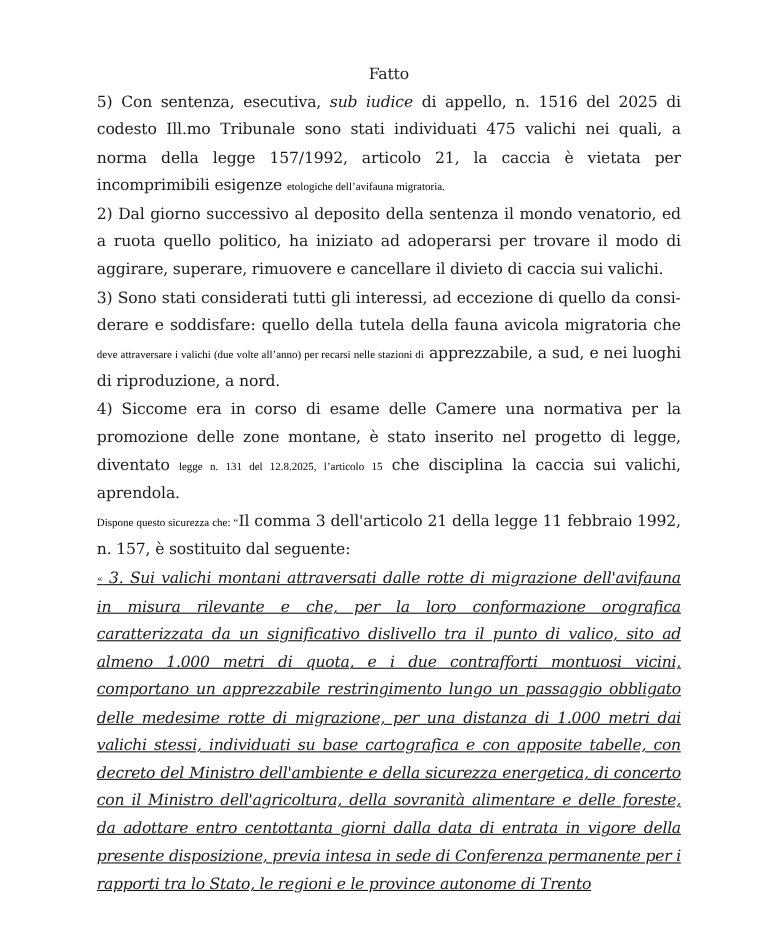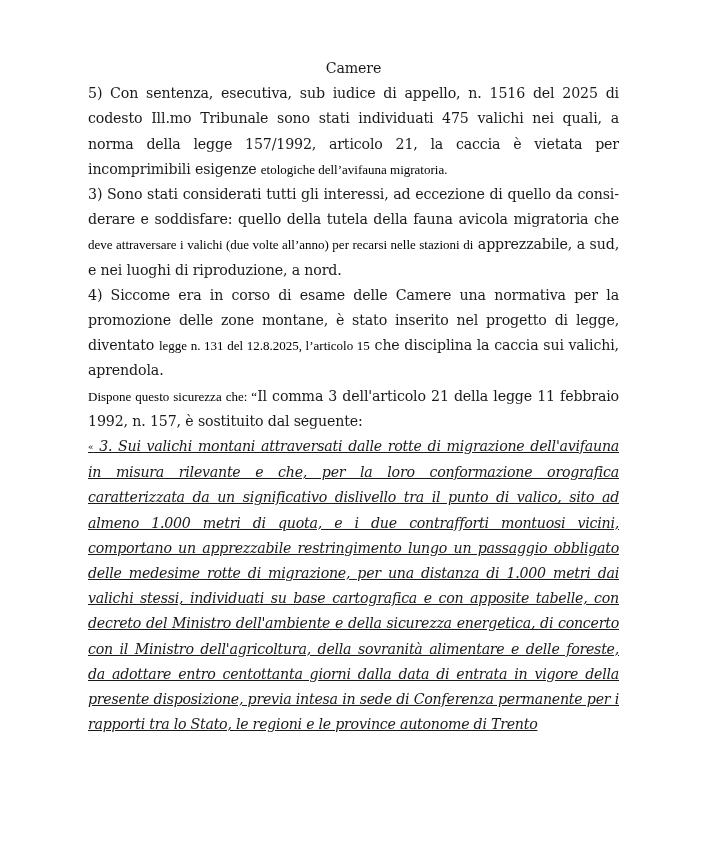--- a/index.html
+++ b/index.html
@@ -11,33 +11,34 @@
       width: 531px;
       font-family: "DejaVu Serif", "Liberation Serif", serif;
       font-size: 14.2px;
       line-height: 25.2px;
       color: #1a1a1a;
       text-align: justify;
       letter-spacing: -0.15px;
     }
     .title { text-align: center; margin: 0; }
     p { margin: 0; hyphens: manual; }
-    .b { font-family: "Liberation Serif", "DejaVu Serif", serif; font-size: 13px; color: #000; letter-spacing: 0; }
-    .i { }
+    .b { font-family: "Liberation Serif", "DejaVu Serif", serif; font-size: 10px; color: #000; letter-spacing: 0; }
+    .i { font-style: italic; }
     .quote { font-style: italic; letter-spacing: -0.25px; text-decoration: underline; }
     .lq { font-size: 9px; vertical-align: 1px; font-style: normal; }
   </style>
 </head>
 <body>
 
 <div class="page">
-  <p class="title">Camere</p>
+  <p class="title">Fatto</p>
 
   <p><span>5) Con sentenza, esecutiva, </span><span class="i">sub iudice</span><span> di appello, n. 1516 del 2025 di codesto Ill.mo Tribunale sono stati individuati 475 valichi nei quali, a norma della legge 157/1992, articolo 21, la caccia è vietata per incomprimibili esigenze </span><span class="b">etologiche dell’avifauna migratoria.</span></p>
 
+  <p>2) Dal giorno successivo al deposito della sentenza il mondo venatorio, ed a ruota quello politico, ha iniziato ad adoperarsi per trovare il modo di aggi­rare, superare, rimuovere e cancellare il divieto di caccia sui valichi.</p>
 
   <p><span>3) Sono stati considerati tutti gli interessi, ad eccezione di quello da consi­derare e soddisfare: quello della tutela della fauna avicola migratoria che </span><span class="b">deve attraversare i valichi (due volte all’anno) per recarsi nelle stazioni di</span><span> apprezzabile, a sud, e nei luoghi di riproduzione, a nord.</span></p>
 
   <p><span>4) Siccome era in corso di esame delle Camere una normativa per la promo­zione delle zone montane, è stato inserito nel progetto di legge, diventato </span><span class="b">legge n. 131 del 12.8.2025, l’articolo 15</span><span> che disciplina la caccia sui valichi, aprendola.</span></p>
 
   <p><span class="b">Dispone questo sicurezza che: “</span><span>Il comma 3 dell'articolo 21 della legge 11 feb­braio 1992, n. 157, è sostituito dal seguente:</span></p>
 
   <p class="quote"><span class="lq">«</span><span> 3. Sui valichi montani attraversati dalle rotte di migrazione dell'avifauna in misura rilevante e che, per la loro conformazione orografica caratterizzata da un significativo dislivello tra il punto di valico, sito ad almeno 1.000 metri di quota, e i due contrafforti montuosi vicini, comportano un apprezzabile restrin­gimento lungo un passaggio obbligato delle medesime rotte di migrazione, per una distanza di 1.000 metri dai valichi stessi, individuati su base cartografica e con apposite tabelle, con decreto del Ministro dell'ambiente e della sicurezza energetica, di concerto con il Ministro dell'agricoltura, della sovranità alimen­tare e delle foreste, da adottare entro centottanta giorni dalla data di entrata in vigore della presente disposizione, previa intesa in sede di Conferenza per­manente per i rapporti tra lo Stato, le regioni e le province autonome di Trento</span></p>
 </div>
 

